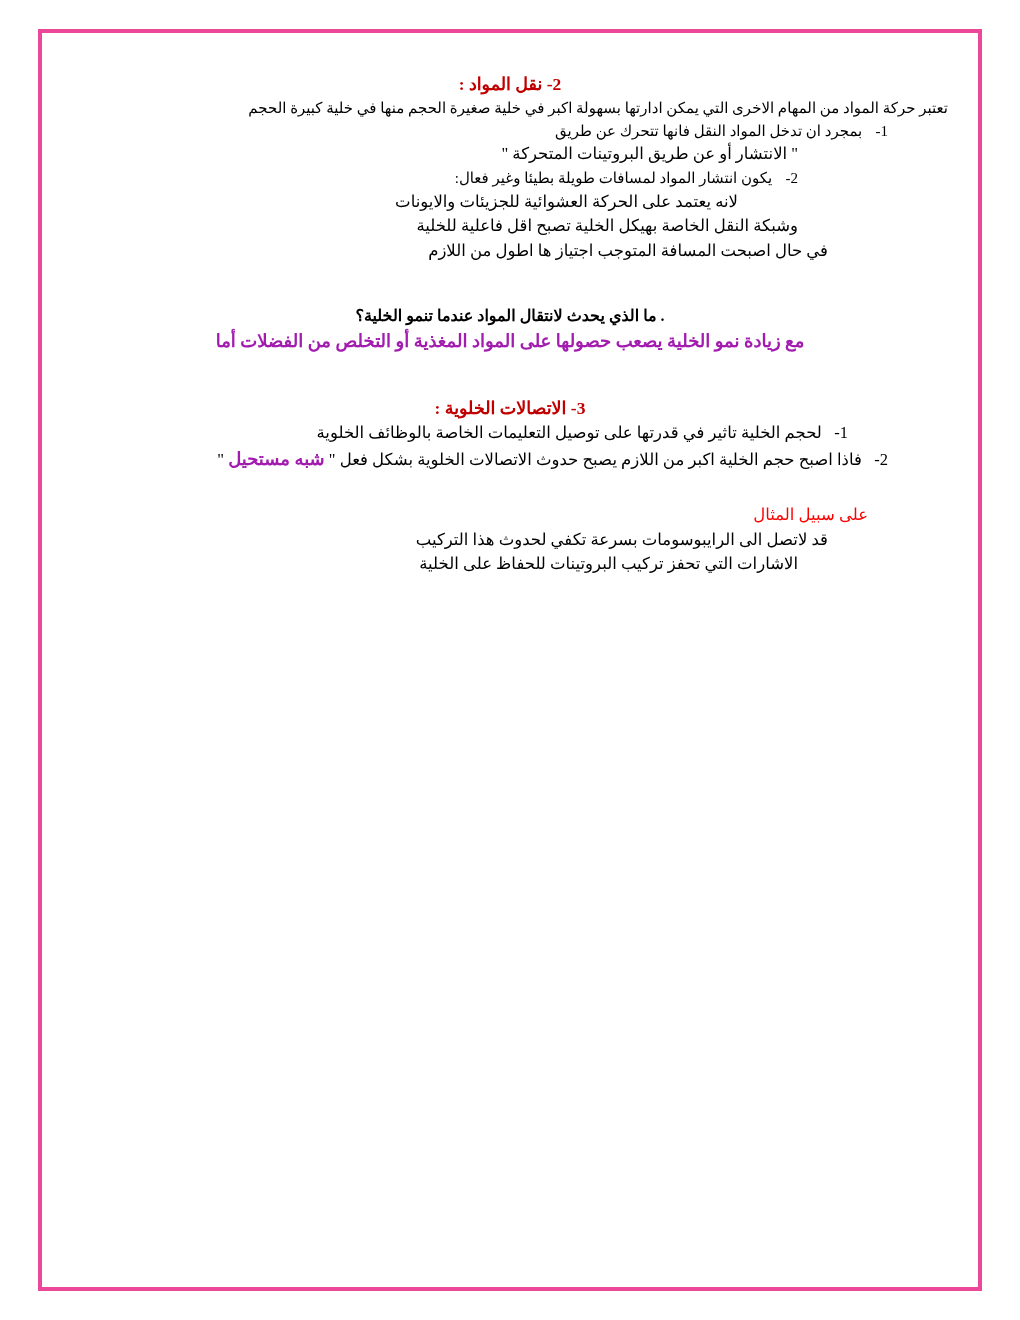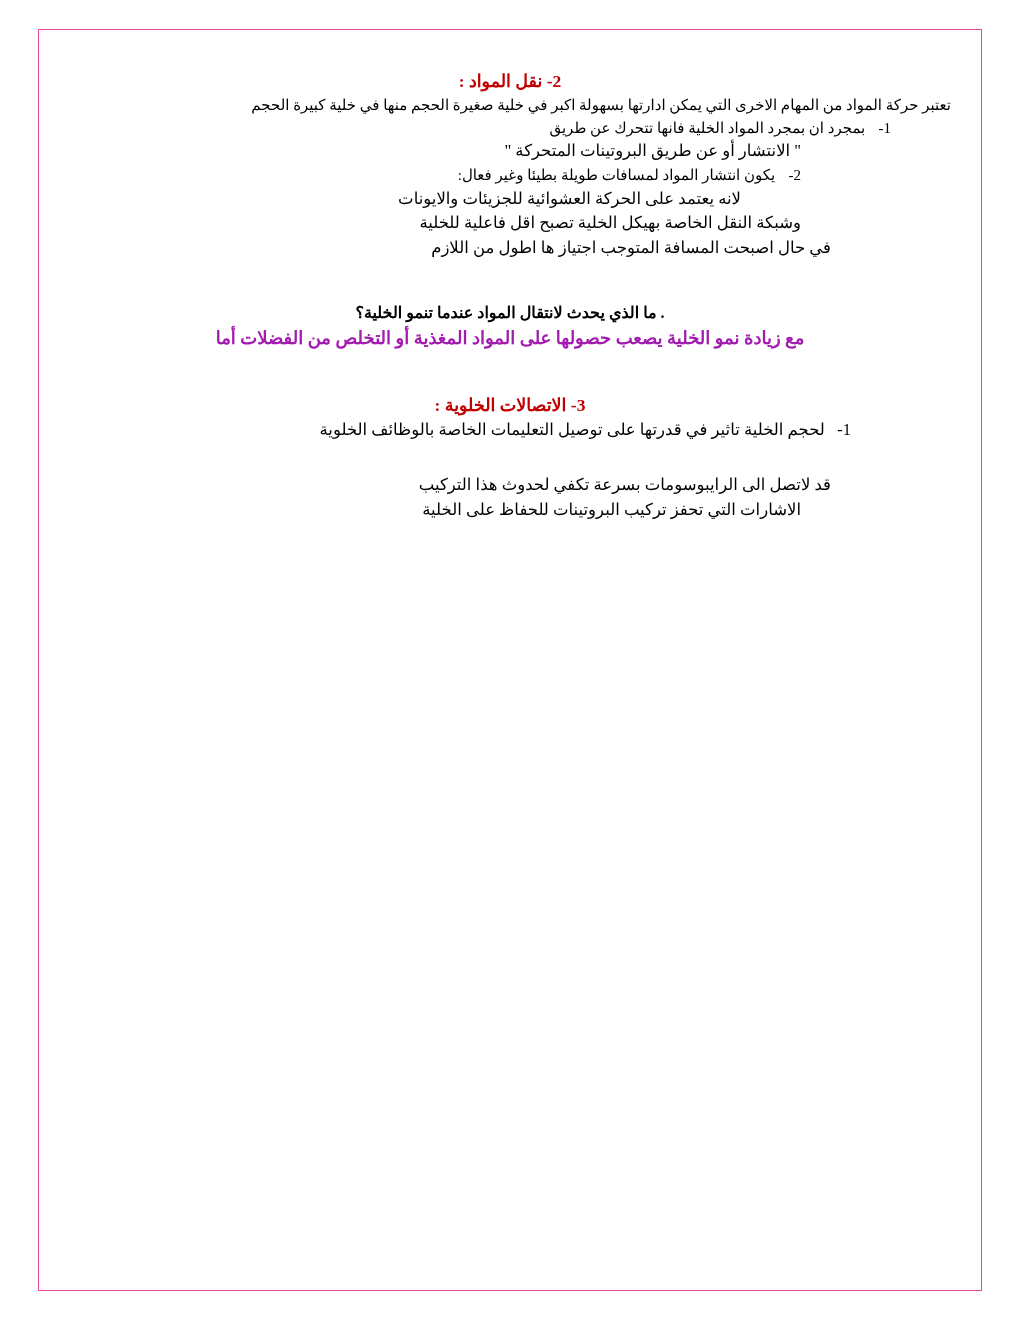--- a/index.html
+++ b/index.html
@@ -12,21 +12,21 @@
     height: 1320px;
     font-family: "Liberation Serif", serif;
     color: #000000;
   }
   .page {
     position: absolute;
     left: 38px;
     top: 29px;
     width: 944px;
     height: 1262px;
-    border: 1px solid #ec4899;
+    border: 4px solid #ec4899;
     background: #ffffff;
     box-sizing: border-box;
   }
   .content {
     position: absolute;
     right: 30px;
     left: 30px;
     top: 38px;
     direction: rtl;
     text-align: right;
@@ -80,21 +80,21 @@
 <body>
 
 <div class="page">
   <div class="content">
 
     <div class="line heading center">2- نقل المواد :</div>
     <div class="line bold">تعتبر حركة المواد من المهام الاخرى التي يمكن ادارتها بسهولة اكبر في خلية صغيرة الحجم منها في خلية كبيرة الحجم</div>
 
     <div class="line bold c-right-60">
       <span class="num">1-</span>
-      <span>بمجرد ان بمجرد المواد الخلية فانها تتحرك عن طريق</span>
+      <span>بمجرد ان تدخل المواد النقل فانها تتحرك عن طريق</span>
     </div>
     <div class="line sub c-right-150">" الانتشار أو عن طريق البروتينات المتحركة "</div>
 
     <div class="line bold c-right-150">
       <span class="num">2-</span>
       <span>يكون انتشار المواد لمسافات طويلة بطيئا وغير فعال:</span>
     </div>
     <div class="line sub c-right-210">لانه يعتمد على الحركة العشوائية للجزيئات والايونات</div>
     <div class="line sub c-right-150">وشبكة النقل الخاصة بهيكل الخلية تصبح اقل فاعلية للخلية</div>
     <div class="line sub c-right-120">في حال اصبحت المسافة المتوجب اجتياز ها اطول من اللازم</div>
@@ -106,20 +106,27 @@
 
     <div class="spacer-lg"></div>
 
     <div class="line heading center">3- الاتصالات الخلوية :</div>
 
     <div class="line sub c-right-100">
       <span class="num">1-</span>
       <span>لحجم الخلية تاثير في قدرتها على توصيل التعليمات الخاصة بالوظائف الخلوية</span>
     </div>
 
+    <div class="line sub c-right-60">
+      <span class="num">2-</span>
+      <span>فاذا اصبح حجم الخلية اكبر من اللازم يصبح حدوث الاتصالات الخلوية بشكل فعل " </span>
+      <span class="redbold">شبه مستحيل</span>
+      <span> "</span>
+    </div>
 
     <div class="spacer-md"></div>
 
+    <div class="line sub red c-right-80">على سبيل المثال</div>
     <div class="line sub c-right-120">قد لاتصل الى الرايبوسومات بسرعة تكفي لحدوث هذا التركيب</div>
     <div class="line sub c-right-150">الاشارات التي تحفز تركيب البروتينات للحفاظ على الخلية</div>
 
   </div>
 </div>
 
 </body></html>

